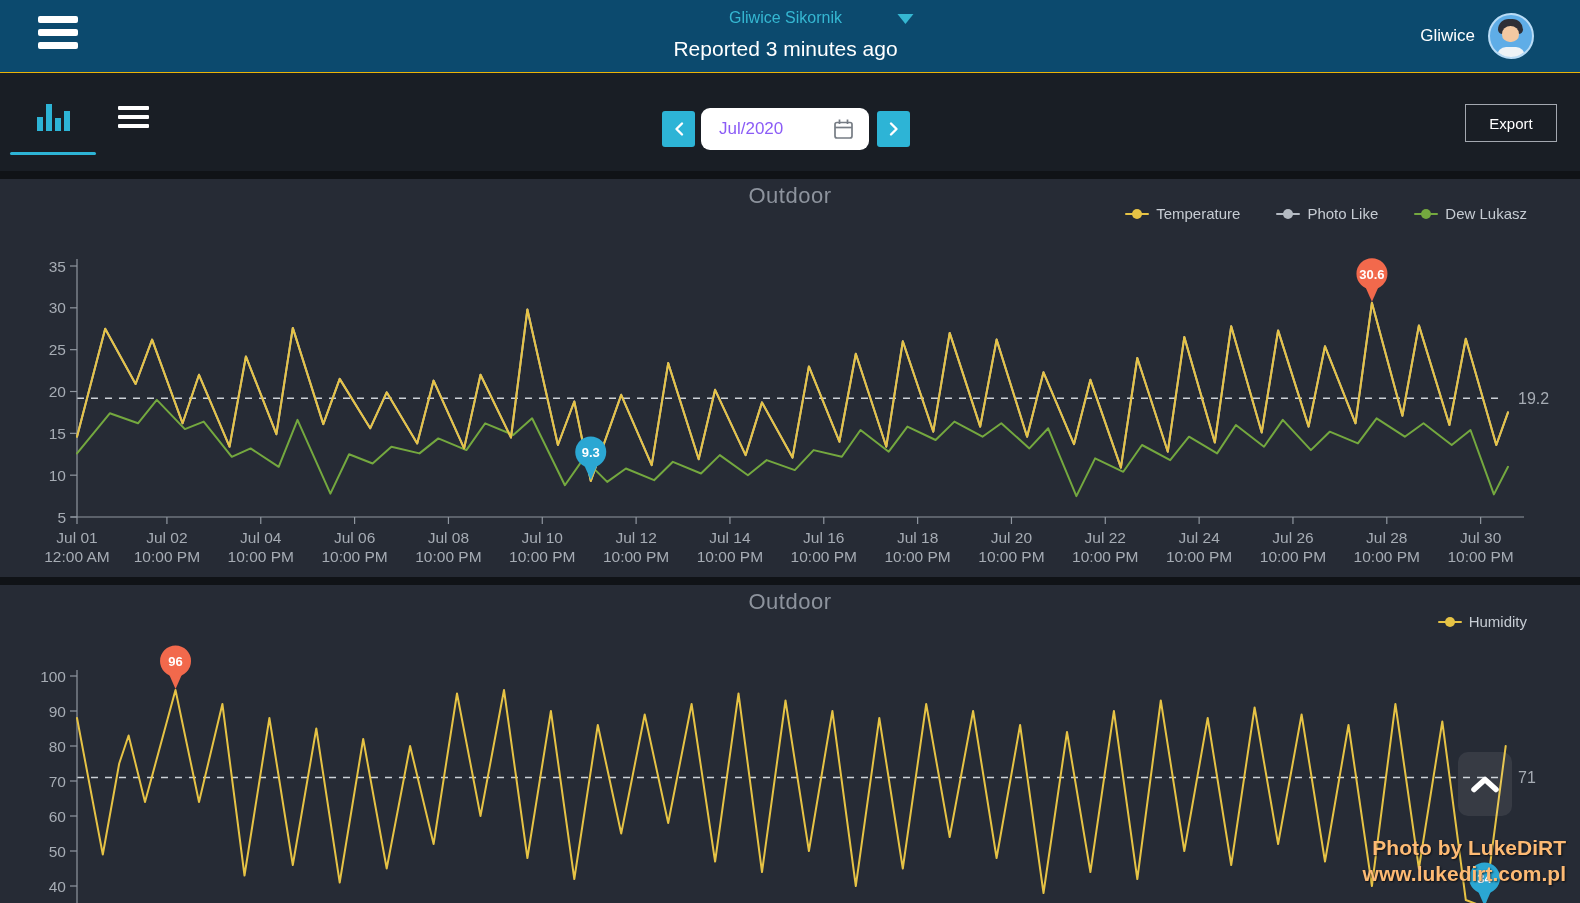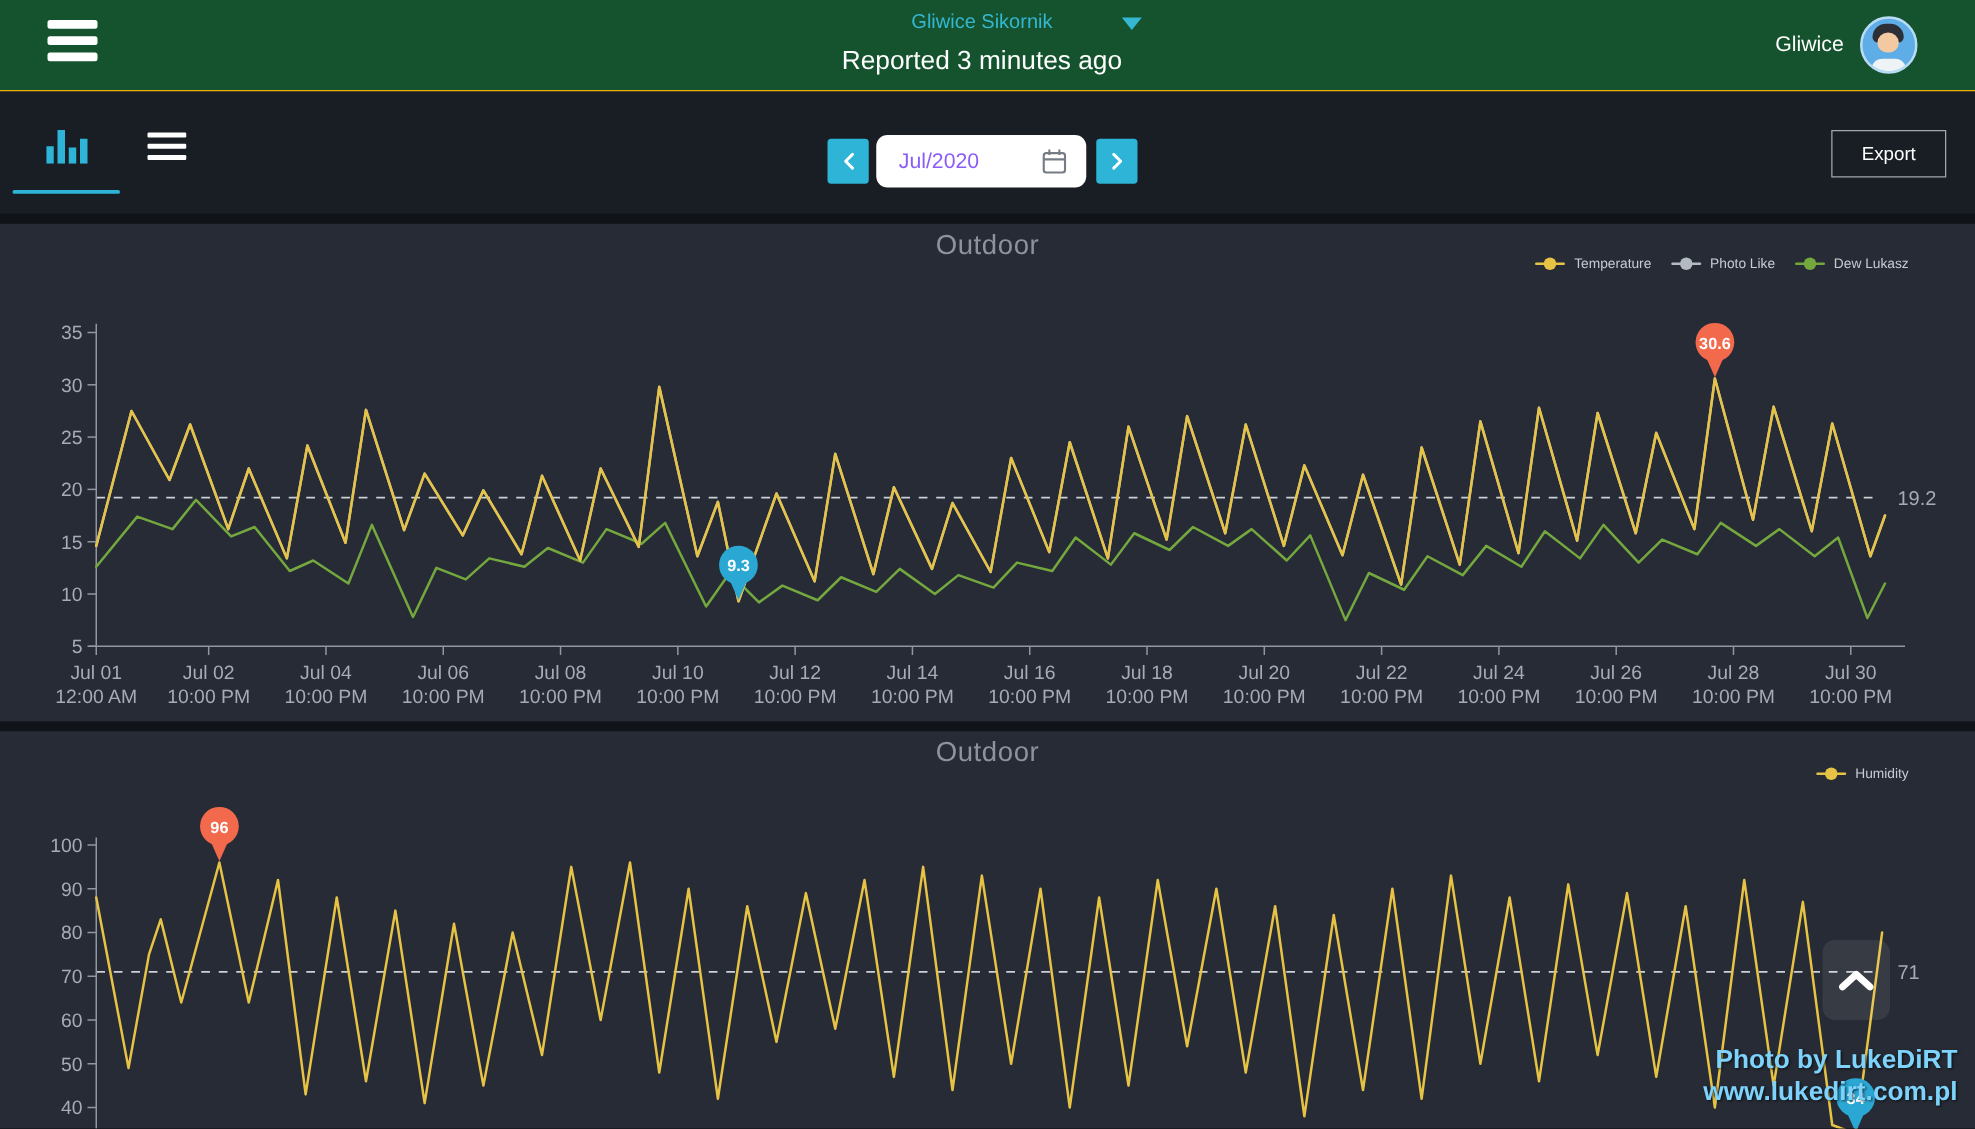--- a/index.html
+++ b/index.html
@@ -1,20 +1,20 @@
 <!DOCTYPE html>
 <html><head>
 <meta charset="utf-8">
 <style>
   html,body{margin:0;padding:0;background:#101317;}
   .app{position:relative;width:1580px;height:903px;overflow:hidden;background:#101317;
        font-family:"Liberation Sans","DejaVu Sans",sans-serif;-webkit-font-smoothing:antialiased;}
 
   
-  .hdr{position:absolute;top:0;left:0;right:0;height:72px;background:#14532d;border-bottom:4px solid #eab308;}
+  .hdr{position:absolute;top:0;left:0;right:0;height:72px;background:#0c4a6e;border-bottom:1px solid #eab308;}
   .hamburger{position:absolute;left:38px;top:15px;width:42px;height:40px;cursor:pointer;background:none;border:none;padding:0;}
   .hamburger i{display:block;width:40px;height:7px;background:#fff;border-radius:2px;margin-bottom:6px;}
   .hdr-center{position:absolute;left:50%;top:9px;transform:translateX(-52%);text-align:center;white-space:nowrap;}
   .station-row{position:relative;display:inline-block;}
   .station-name{color:#35b7d2;font-size:16px;cursor:pointer;}
   .station-caret{position:absolute;left:50%;margin-left:112px;top:5px;width:0;height:0;
                  border-left:8px solid transparent;border-right:8px solid transparent;border-top:10px solid #35b7d2;}
   .reported{margin-top:10px;color:#fff;font-size:21px;}
   .hdr-user{position:absolute;right:46px;top:13px;display:flex;align-items:center;gap:13px;}
   .user-name{color:#fff;font-size:17px;}
@@ -42,31 +42,31 @@
   .date-text{color:#8b5cf6;font-size:17px;}
   .cal-icon{margin-left:auto;display:flex;}
   .export-btn{position:absolute;right:23px;top:31px;width:92px;height:38px;background:transparent;border:1px solid #a3a8b0;
               color:#fff;font-size:15px;cursor:pointer;font-family:inherit;}
 
   
   .panel{position:absolute;left:0;right:0;background:#262b35;}
   #panel1{top:179px;height:398px;}
   #panel2{top:585px;height:318px;}
   .chart-title{position:absolute;left:0;right:0;top:4px;text-align:center;font-size:22px;font-weight:normal;color:#8d939d;letter-spacing:.5px;}
-  .legend{position:absolute;right:53px;display:flex;gap:16px;align-items:flex-end;color:#c6ccd3;font-size:11px;}
+  .legend{position:absolute;right:53px;display:flex;gap:36px;align-items:flex-end;color:#c6ccd3;font-size:15px;}
   #legend1{top:26px;} #legend2{top:28px;}
   .legend-item{display:flex;align-items:center;gap:7px;cursor:pointer;}
   .lmark{position:relative;width:24px;height:10px;display:inline-block;}
   .lline{position:absolute;left:0;right:0;top:4px;height:2px;background:var(--c);border-radius:1px;}
   .ldot{position:absolute;left:7px;top:0;width:10px;height:10px;border-radius:50%;background:var(--c);}
   svg.chart{position:absolute;left:0;top:0;}
   svg text{font-family:"Liberation Sans","DejaVu Sans",sans-serif;}
 
   
-  .credit{position:absolute;right:14px;top:835px;text-align:right;color:#7dd3fc;font-weight:bold;font-size:21px;line-height:26px;
+  .credit{position:absolute;right:14px;top:835px;text-align:right;color:#fdba74;font-weight:bold;font-size:21px;line-height:26px;
           text-shadow:1px 1px 2px rgba(0,0,0,.65);z-index:5;margin-left:24px;}
   .scrolltop{position:absolute;left:1458px;top:752px;width:54px;height:64px;background:rgba(255,255,255,.08);border:none;
              border-radius:10px;cursor:pointer;display:flex;align-items:center;justify-content:center;z-index:6;}
 </style>
 </head>
 <body>
 
 <div class="app">
 
   <header class="hdr">

